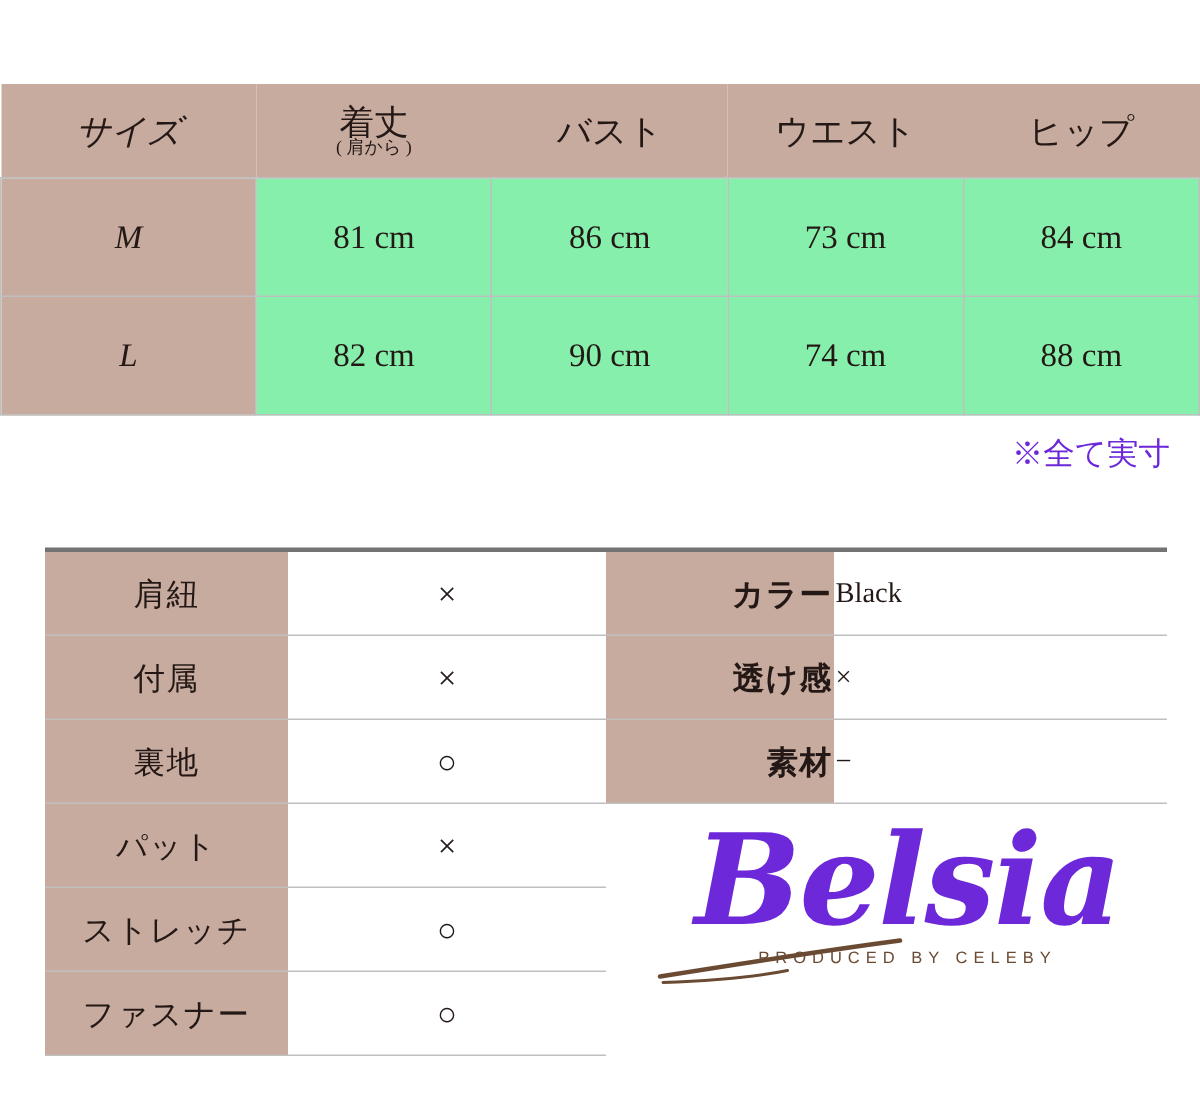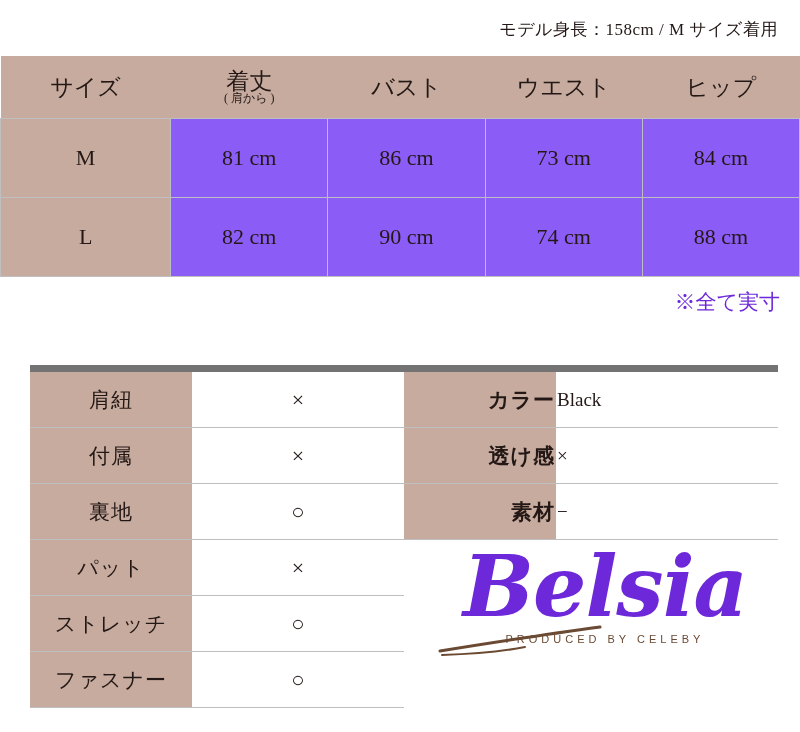--- a/index.html
+++ b/index.html
@@ -51,25 +51,25 @@
   }
   .size-table .hdr-row td {
     height: 62px;
     background: #c7ab9f;
     border-left: none;
     border-right: none;
     border-top: none;
     font-size: 23px;
   }
   .size-table .hdr-row td:first-child { border-left: none; }
-  .size-table .body-row td { height: 78px; background: #8b5cf6; }
+  .size-table .body-row td { height: 78px; background: #86efac; }
   .size-table .body-row td.lbl {
     background: #c7ab9f;
   }
-  .size-table td.col0 { width: 170px; }
+  .size-table td.col0 { width: 170px; font-style: italic; }
   .size-table td.coldata { width: 157px; }
   .sub-small {
     display: block;
     font-size: 12px;
     margin-top: -2px;
     letter-spacing: 0;
   }
   .hdr-kijo {
     line-height: 1.05;
   }
@@ -90,21 +90,21 @@
     border-collapse: collapse;
     table-layout: fixed;
   }
   .spec-table td {
     border-bottom: 1px solid #bfbfbf;
     height: 53px;
     font-size: 21px;
     color: #231815;
     vertical-align: middle;
   }
-  .spec-table tr:first-child td { border-top: 7px solid #737373; }
+  .spec-table tr:first-child td { border-top: 3px solid #737373; }
   .spec-table td.k {
     background: #c7ab9f;
     text-align: center;
     width: 160px;
     letter-spacing: 1px;
   }
   .spec-table td.v {
     background: #ffffff;
     text-align: center;
     width: 210px;
@@ -164,21 +164,20 @@
     width: 350px;
     height: 120px;
     pointer-events: none;
   }
 </style>
 </head>
 <body>
 
 <div class="page">
 
-  <div class="model-note">モデル身長：158cm / M サイズ着用</div>
 
   <table class="size-table">
     <tbody>
         <tr class="hdr-row">
       <td class="col0">サイズ</td>
       <td class="coldata hdr-kijo">
         <span>着丈</span>
         <span class="sub-small">( 肩から )</span>
       </td>
       <td class="coldata">バスト</td>

